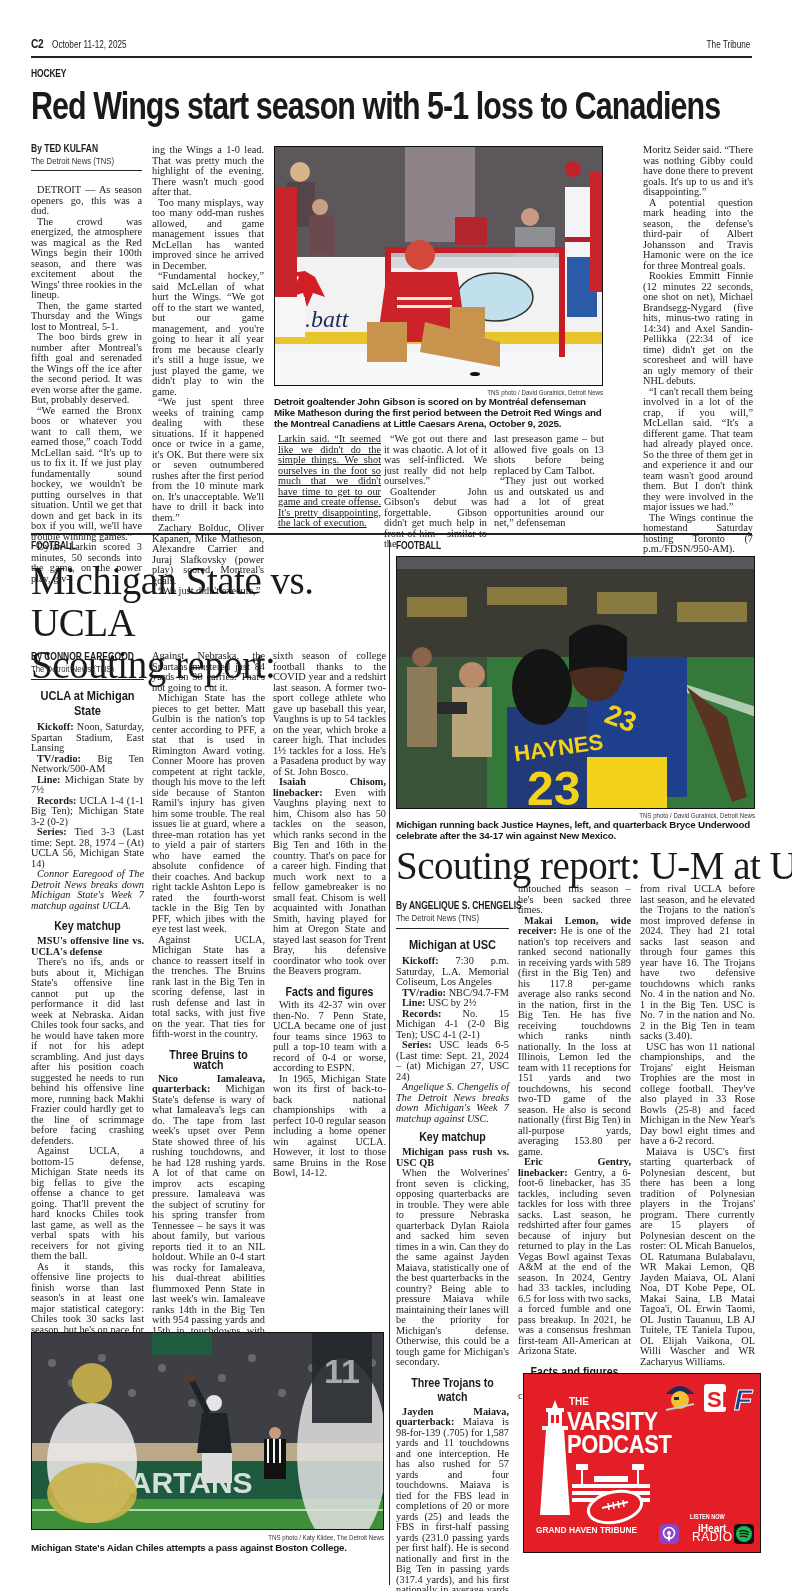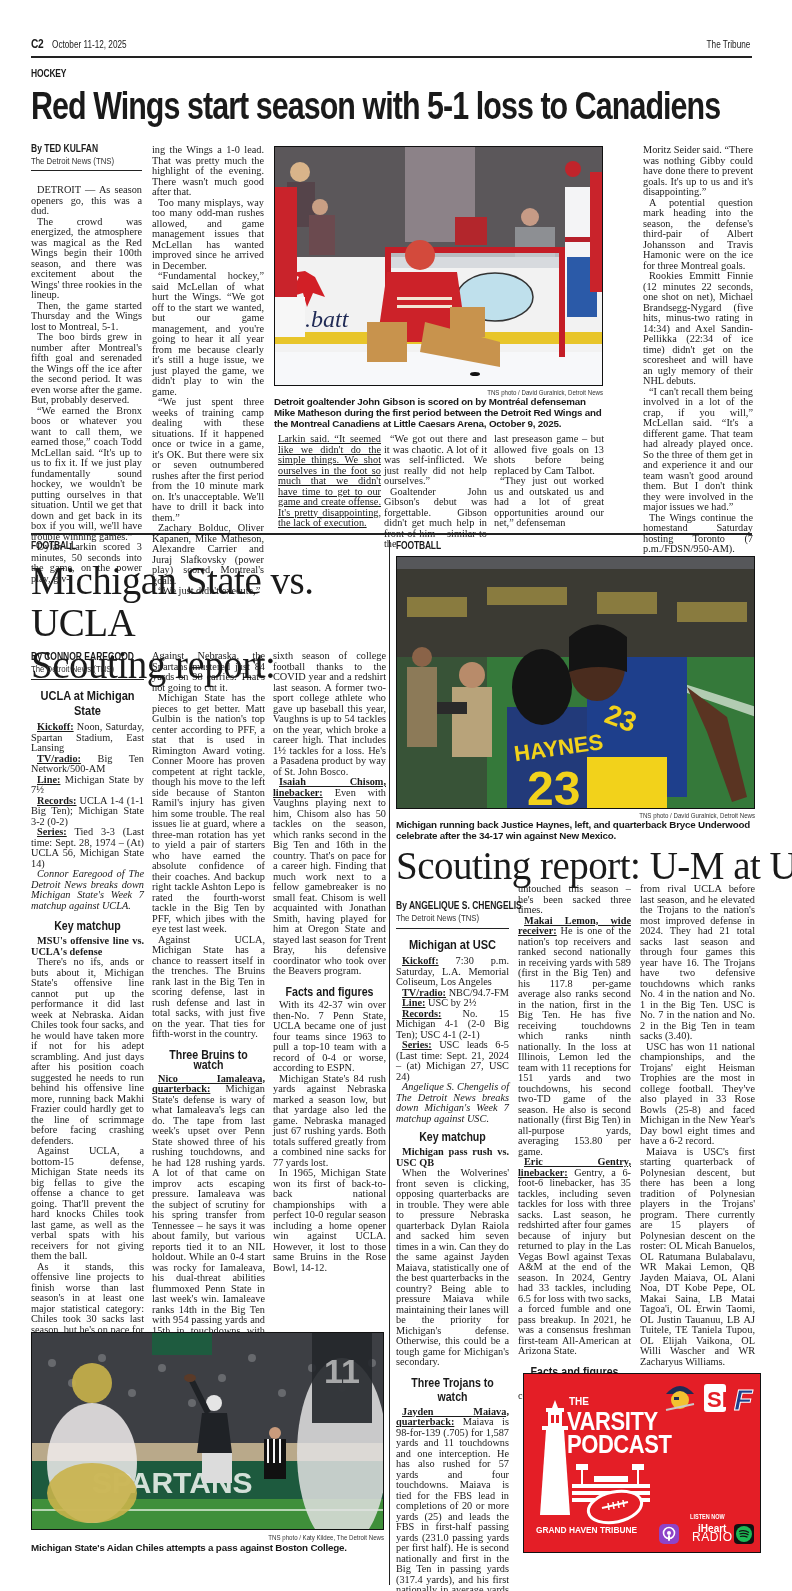--- a/index.html
+++ b/index.html
@@ -19,21 +19,21 @@
   .kicker { font-size: 10px; font-weight: bold; letter-spacing: -0.2px; transform: scaleX(0.85); transform-origin: left; }
   .hockey-kicker { left: 31px; top: 68px; }
   .hl-hockey { left: 31px; top: 84px; font-size: 39px; font-weight: bold; letter-spacing: -1.2px; white-space: nowrap; transform: scaleX(0.78); transform-origin: left; }
 
   .byline { font-size: 10px; font-weight: bold; transform: scaleX(0.85); transform-origin: left; white-space: nowrap; }
   .byline-src { font-size: 9.5px; color: #333; transform: scaleX(0.82); transform-origin: left; white-space: nowrap; }
   .by-rule { height: 1px; background: #222; }
 
   .col { font-size: 10.3px; line-height: 10.5px; text-align: justify; hyphens: manual; }
   .col p { text-indent: 6px; }
-  .col b { font-weight: bold; text-decoration: underline; }
+  .col b { font-weight: bold; }
   .col i { font-style: italic; }
 
   .photo { overflow: hidden; border: 1px solid #111; }
   .credit { font-size: 7.2px; color: #333; text-align: right; transform: scaleX(0.85); transform-origin: right; white-space: nowrap; }
   .cutline { font-size: 9.8px; line-height: 11px; font-weight: bold; letter-spacing: -0.2px; }
 
   .rule-mid { height: 1.5px; background: #222; }
   .vrule { width: 1px; background: #222; }
 
   .hl-serif { font-size: 39px; line-height: 42px; letter-spacing: -0.5px; }
@@ -186,21 +186,20 @@
   <div class="cond sub-head" style="margin-top:10px;">Three Bruins to watch</div>
   <p><b>Nico Iamaleava, quarterback:</b><span> Michigan State's defense is wary of what Iamaleava's legs can do. The tape from last week's upset over Penn State showed three of his rushing touchdowns, and he had 128 rushing yards. A lot of that came on improv acts escaping pressure. Iamaleava was the subject of scrutiny for his spring transfer from Tennessee – he says it was about family, but various reports tied it to an NIL holdout. While an 0-4 start was rocky for Iamaleava, his dual-threat abilities flummoxed Penn State in last week's win. Iamaleave ranks 14th in the Big Ten with 954 passing yards and 15th in touchdowns with six.</span></p>
   <p><b>JonJon Vaughns, linebacker:</b><span> No one in the Big Ten has more tackles than Vaughns, who is amid his</span></p>
 </div>
 
 <div class="abs serif col" style="left:273px; top:651px; width:113px;">
   <p style="text-indent:0">sixth season of college football thanks to the COVID year and a redshirt last season. A former two-sport college athlete who gave up baseball this year, Vaughns is up to 54 tackles on the year, which broke a career high. That includes 1½ tackles for a loss. He's a Pasadena product by way of St. John Bosco.</p>
   <p><b>Isaiah Chisom, linebacker:</b><span> Even with Vaughns playing next to him, Chisom also has 50 tackles on the season, which ranks second in the Big Ten and 16th in the country. That's on pace for a career high. Finding that much work next to a fellow gamebreaker is no small feat. Chisom is well acquainted with Jonathan Smith, having played for him at Oregon State and stayed last season for Trent Bray, his defensive coordinator who took over the Beavers program.</span></p>
   <div class="cond sub-head" style="margin-top:10px;">Facts and figures</div>
   <p>With its 42-37 win over then-No. 7 Penn State, UCLA became one of just four teams since 1963 to pull a top-10 team with a record of 0-4 or worse, according to ESPN.</p>
-  <p>Michigan State's 84 rush yards against Nebraska marked a season low, but that yardage also led the game. Nebraska managed just 67 rushing yards. Both totals suffered greatly from a combined nine sacks for 77 yards lost.</p>
   <p>In 1965, Michigan State won its first of back-to-back national championships with a perfect 10-0 regular season including a home opener win against UCLA. However, it lost to those same Bruins in the Rose Bowl, 14-12.</p>
 </div>
 
 <div class="abs photo" style="left:31px; top:1332px; width:353px; height:198px; background:#2a2b2f;" aria-label="Michigan State quarterback throwing a pass at Spartan Stadium">
   <svg width="353" height="198" viewBox="0 0 353 198">
     <rect x="0" y="0" width="353" height="110" fill="#3d3f44"></rect>
     <g fill="#8a8c90" opacity="0.55">
       <circle cx="20" cy="30" r="4"></circle>
         <circle cx="40" cy="50" r="4"></circle>
         <circle cx="70" cy="25" r="4"></circle>

